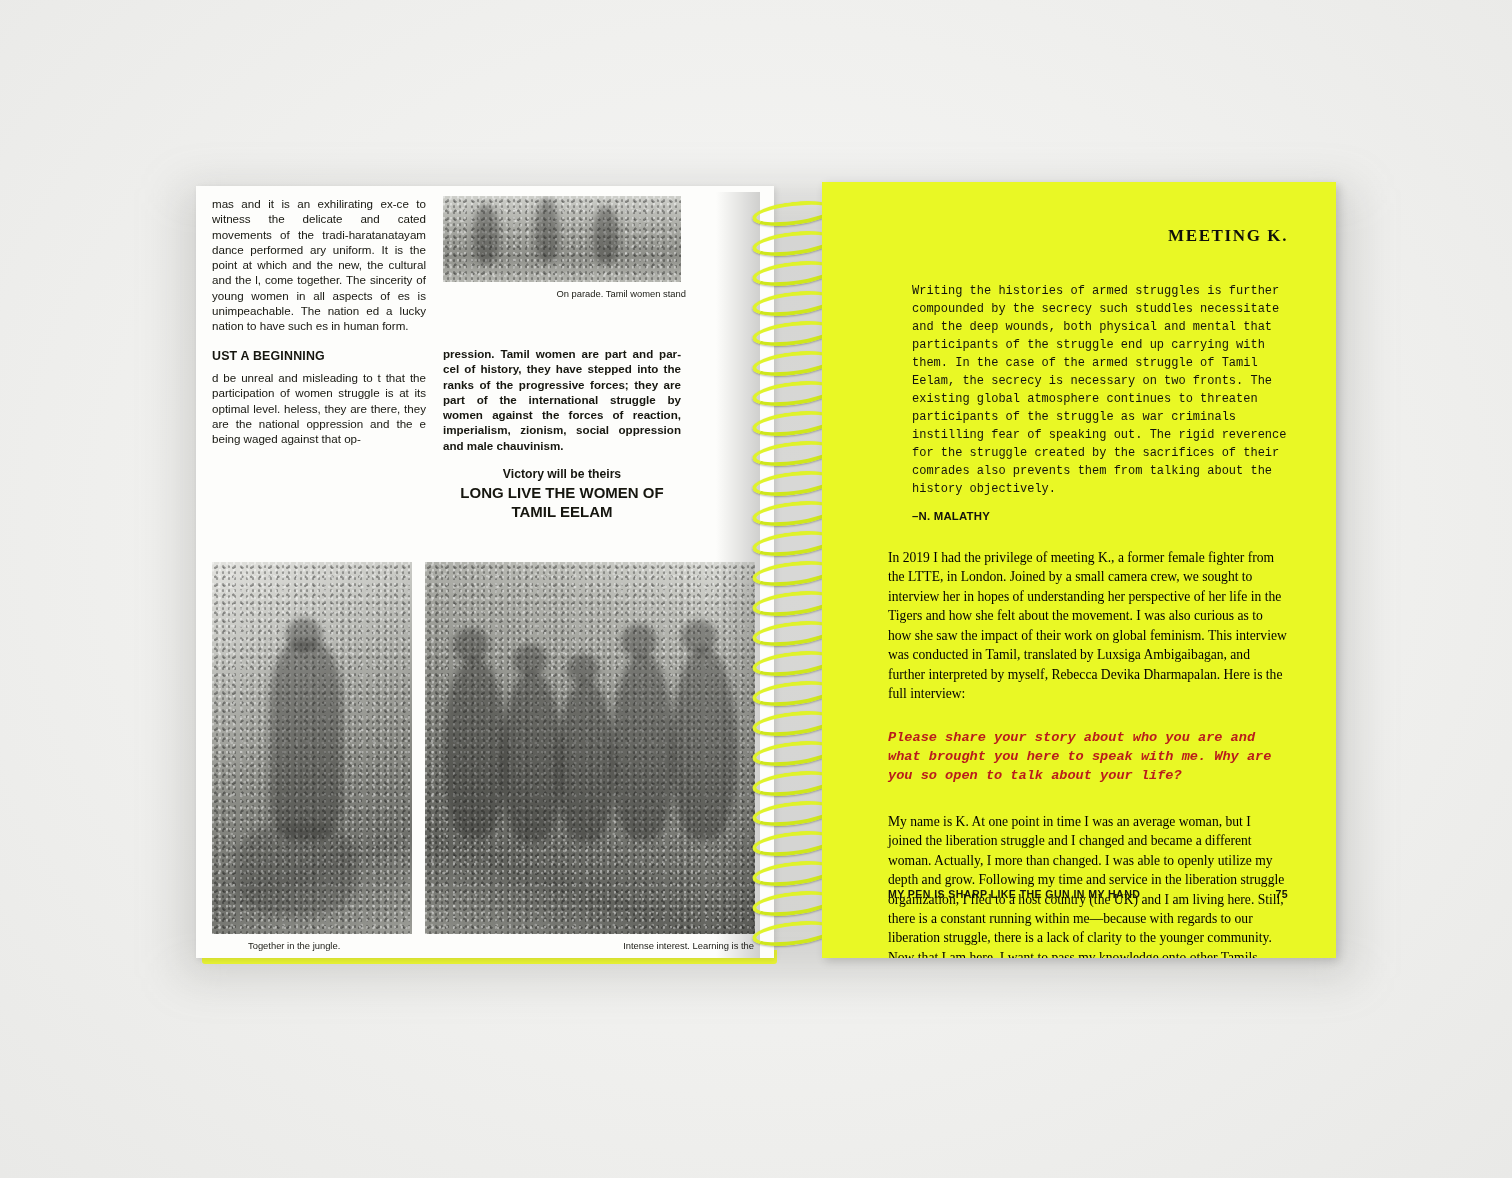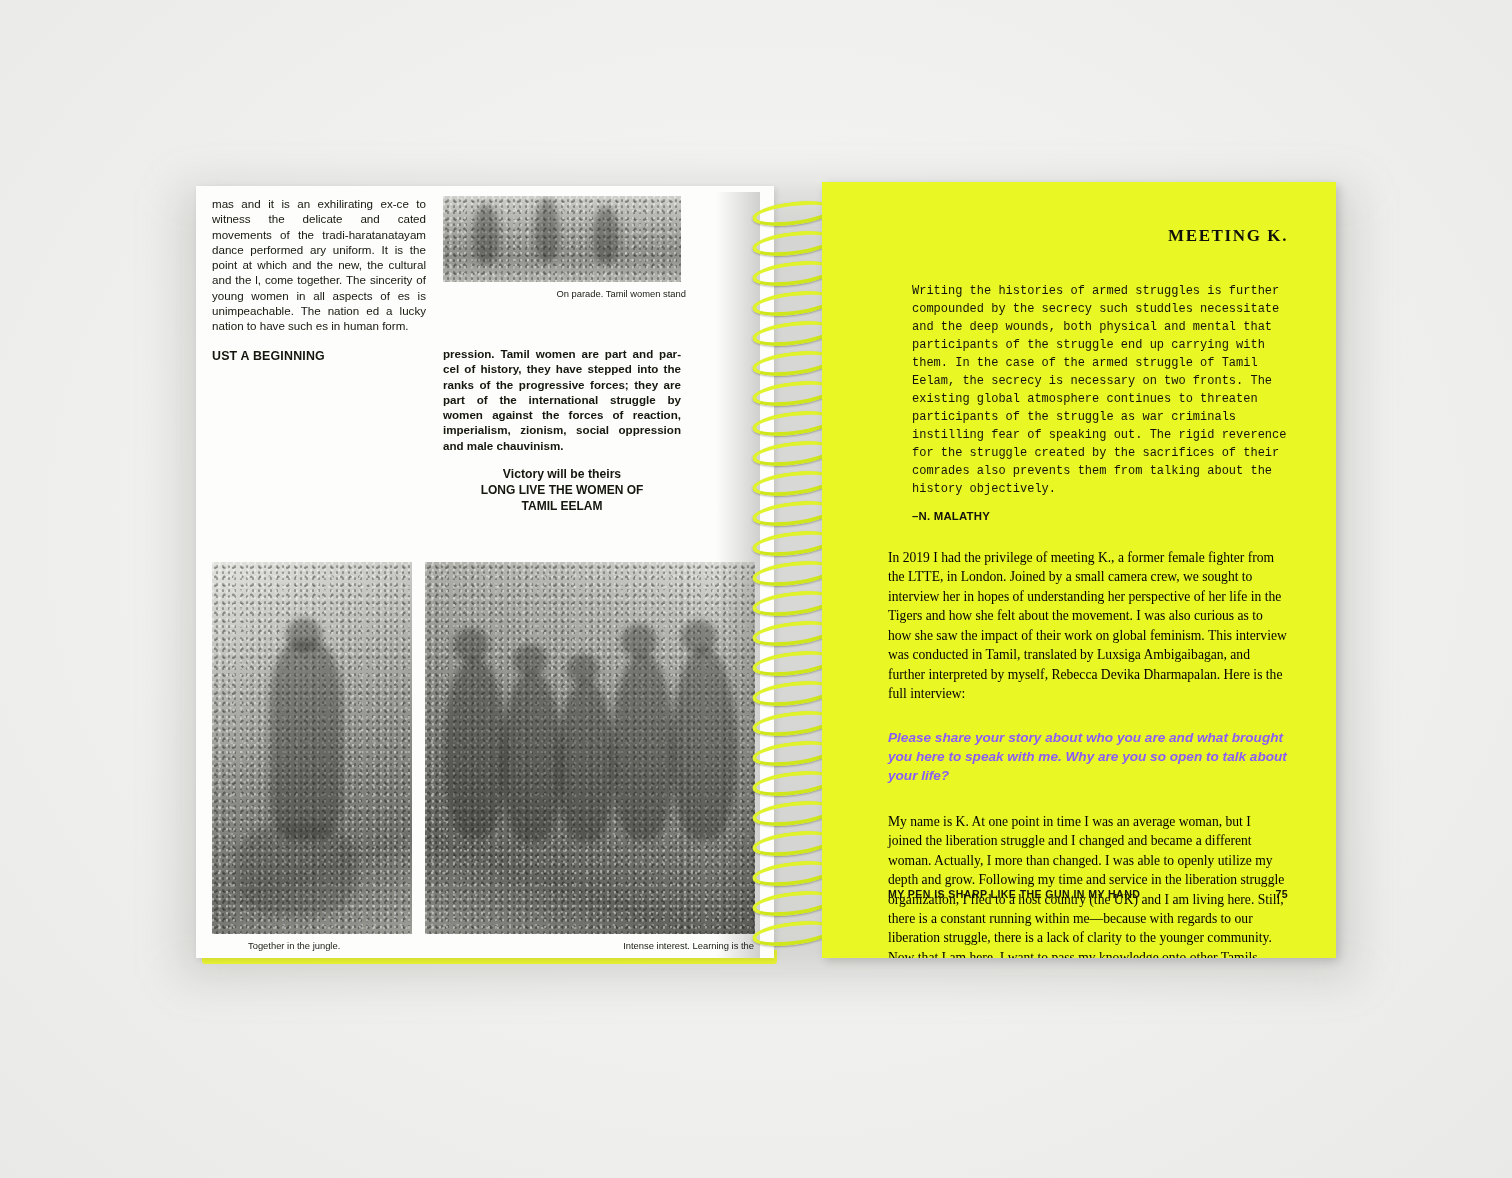--- a/index.html
+++ b/index.html
@@ -92,21 +92,21 @@
     margin: 14px 0 6px 0;
   }
   .lp-center {
     text-align: center;
     font-size: 12.2px;
     line-height: 1.3;
     margin-top: 14px;
   }
   .lp-caps {
     text-align: center;
-    font-size: 12px;
+    font-size: 15px;
     line-height: 1.3;
   }
 
   
   .photo {
     position: absolute;
     background: #9a9a96;
     overflow: hidden;
   }
   .photo .grain {
@@ -238,26 +238,26 @@
     letter-spacing: .2px;
   }
   .rp-body {
     font-family: "Liberation Serif", serif;
     font-size: 13.6px;
     line-height: 1.43;
     color: #000000;
     margin-top: 26px;
   }
   .rp-q {
-    font-family: Liberation Sans, sans-serif;
+    font-family: Liberation Mono, monospace;
     font-weight: bold;
     font-style: italic;
     font-size: 13.6px;
     line-height: 1.43;
-    color: #8b5cf6;
+    color: #b91c1c;
     margin-top: 24px;
   }
   #rp-footer {
     position: absolute;
     left: 66px;
     top: 706px;
     width: 400px;
     display: flex;
     justify-content: space-between;
     align-items: baseline;
@@ -285,20 +285,21 @@
       <div class="grain"></div>
       <div class="fig" style="left:30px;top:8px;width:26px;height:60px;"></div>
       <div class="fig" style="left:92px;top:2px;width:24px;height:64px;"></div>
       <div class="fig" style="left:150px;top:10px;width:26px;height:58px;"></div>
     </div>
     <div class="caption" id="cap-top">On parade. Tamil women stand</div>
 
     <div class="lp-col" id="lp-col-left">
       <div>mas and it is an exhilirating ex-ce to witness the delicate and cated movements of the tradi-haratanatayam dance performed ary uniform. It is the point at which and the new, the cultural and the l, come together. The sincerity of young women in all aspects of es is unimpeachable. The nation ed a lucky nation to have such es in human form.</div>
       <div class="lp-head">UST A BEGINNING</div>
+      <div>d be unreal and misleading to t that the participation of women struggle is at its optimal level. heless, they are there, they are the national oppression and the e being waged against that op-</div>
     </div>
 
     <div class="lp-col" id="lp-col-right">
       <div>pression. Tamil women are part and par-cel of history, they have stepped into the ranks of the progressive forces; they are part of the international struggle by women against the forces of reaction, imperialism, zionism, social oppression and male chauvinism.</div>
       <div class="lp-center">Victory will be theirs</div>
       <div class="lp-caps">LONG LIVE THE WOMEN OF</div>
       <div class="lp-caps">TAMIL EELAM</div>
     </div>
 
     <div class="photo" id="photo-bottom-left">

